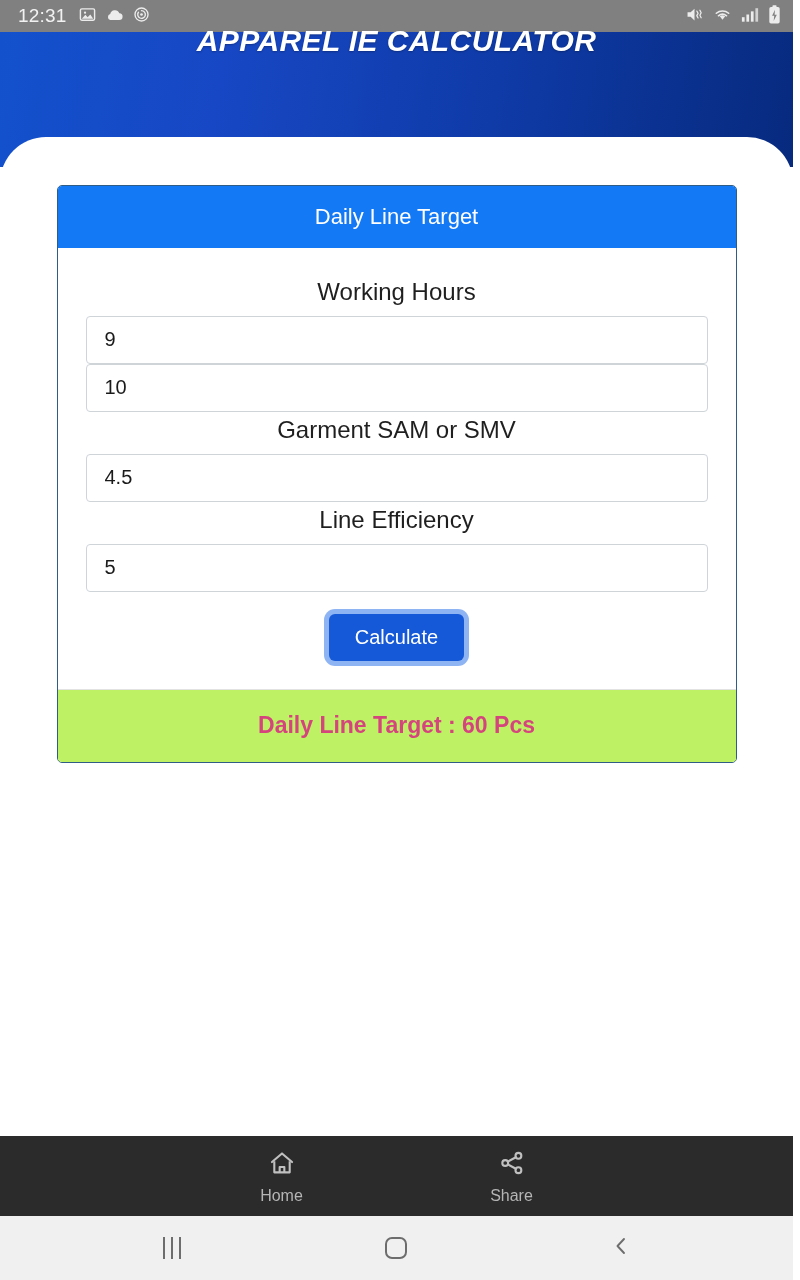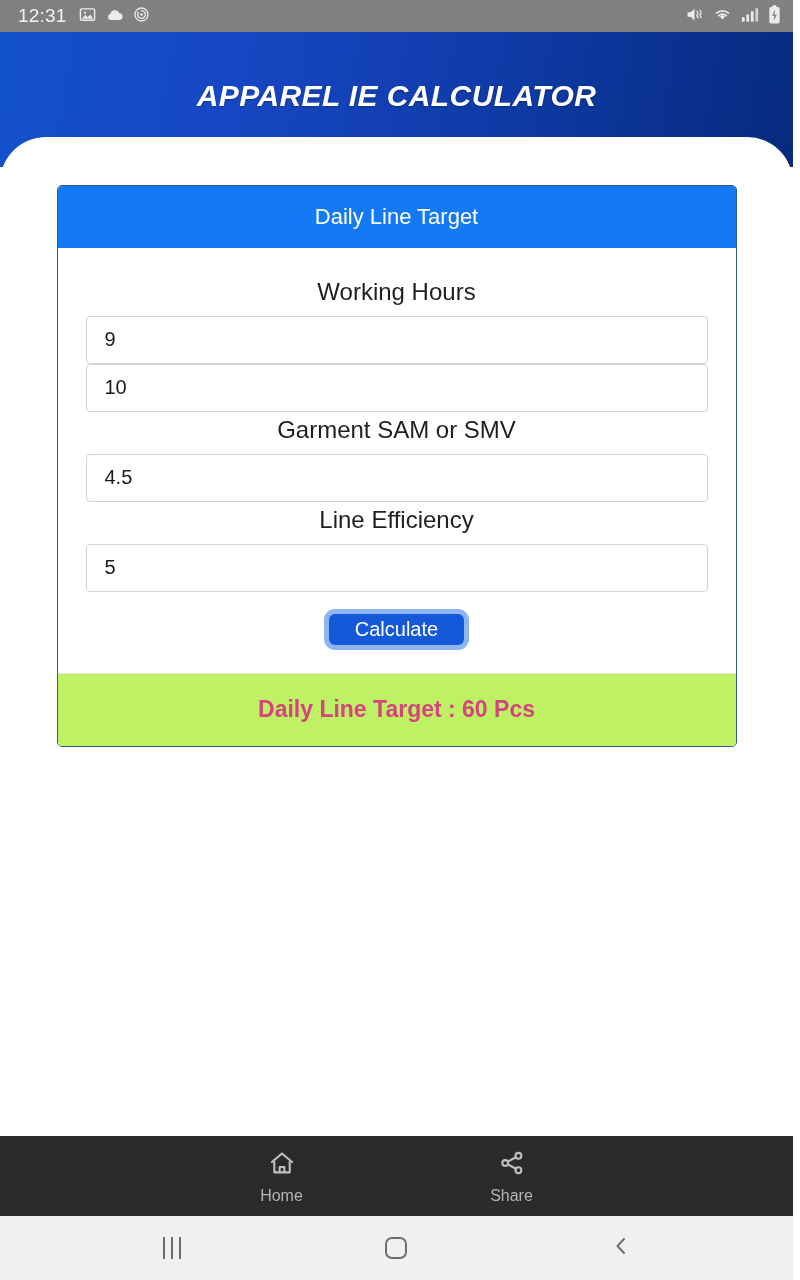--- a/index.html
+++ b/index.html
@@ -40,21 +40,21 @@
     margin-right: 3px;
   }
   .sb-icon { display: block; }
 
   
   .app-header {
     flex: 0 0 135px;
     background: linear-gradient(100deg, #1351cc 0%, #1747c4 28%, #0f3ba8 62%, #072a7e 100%);
     position: relative;
     display: flex;
-    align-items: center;
+    align-items: flex-start;
     justify-content: center;
   }
   .app-title {
     color: #ffffff;
     font-size: 30px;
     font-weight: bold;
     font-style: italic;
     letter-spacing: .4px;
     text-shadow: 0 1px 2px rgba(0,0,0,.28);
     margin-top: -8px;
@@ -119,21 +119,21 @@
     justify-content: center;
     padding: 22px 0 14px;
   }
   .calc-button {
     background: #1659d8;
     color: #ffffff;
     border: none;
     border-radius: 6px;
     font-family: "Liberation Sans", sans-serif;
     font-size: 20px;
-    padding: 4px 26px;
+    padding: 12px 26px;
     cursor: pointer;
     box-shadow: 0 0 0 5px rgba(99,151,240,.72);
     line-height: 1.15;
   }
 
   .card-footer {
     background: #bef264;
     border-top: 1px solid #e2e2e2;
     text-align: center;
     padding: 22px 10px 24px;

